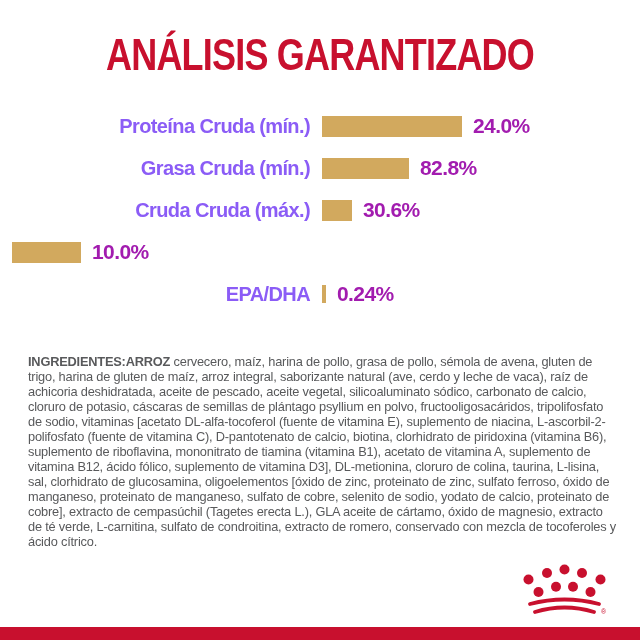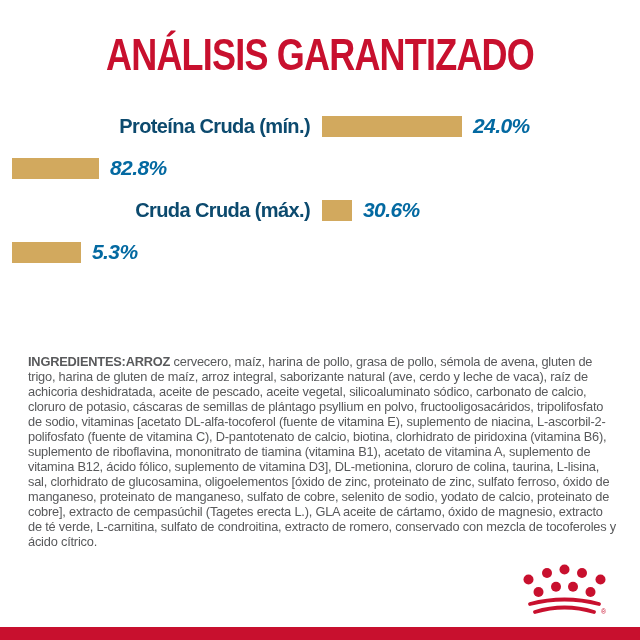--- a/index.html
+++ b/index.html
@@ -19,34 +19,33 @@
   .chart{
     position:absolute;top:105px;left:0;width:640px;
   }
   .chart-row{
     display:flex;align-items:center;height:42px;
   }
   .chart-label{
     width:310px;flex:0 0 310px;
     text-align:right;
     font-size:20px;font-weight:bold;letter-spacing:-0.6px;
-    color:#0c4a6e;
+    color:#8b5cf6;
     white-space:nowrap;
   }
   .chart-bar{
     margin-left:12px;height:21px;
     background:#D2A95E;
     flex:0 0 auto;
   }
   .chart-value{
     margin-left:11px;
     font-size:21px;font-weight:bold;letter-spacing:-0.6px;
-    color:#0369a1;
+    color:#a21caf;
     white-space:nowrap;
-    font-style:italic;
   }
   .ingredients{
     position:absolute;top:341px;left:28px;width:588px;
     font-size:12.8px;line-height:15px;letter-spacing:-0.2px;
     color:#58595B;
     text-align:left;
   }
   .ingredients .ing-heading{font-weight:bold;}
   .crown-logo{
     position:absolute;left:521px;top:562px;width:92px;height:52px;
@@ -61,31 +60,37 @@
 
 <div class="page-title">ANÁLISIS GARANTIZADO</div>
 
 <div class="chart">
     <div class="chart-row">
       <div class="chart-label">Proteína Cruda (mín.)</div>
       <div class="chart-bar" style="width: 140px; background: rgb(210, 169, 94);"></div>
       <div class="chart-value">24.0%</div>
     </div>
     <div class="chart-row">
+      <div class="chart-label">Grasa Cruda (mín.)</div>
       <div class="chart-bar" style="width: 87px; background: rgb(210, 169, 94);"></div>
       <div class="chart-value">82.8%</div>
     </div>
     <div class="chart-row">
       <div class="chart-label">Cruda Cruda (máx.)</div>
       <div class="chart-bar" style="width: 30px; background: rgb(210, 169, 94);"></div>
       <div class="chart-value">30.6%</div>
     </div>
     <div class="chart-row">
       <div class="chart-bar" style="width: 69px; background: rgb(210, 169, 94);"></div>
-      <div class="chart-value">5.3%</div>
+      <div class="chart-value">10.0%</div>
+    </div>
+    <div class="chart-row">
+      <div class="chart-label">EPA/DHA</div>
+      <div class="chart-bar" style="width: 4px; background: rgb(210, 169, 94); height: 18px;"></div>
+      <div class="chart-value">0.24%</div>
     </div>
   </div>
 
 <p class="ingredients"><span class="ing-heading">INGREDIENTES:ARROZ</span><span> cervecero, maíz, harina de pollo, grasa de pollo, sémola de avena, gluten de trigo, harina de gluten de maíz, arroz integral, saborizante natural (ave, cerdo y leche de vaca), raíz de achicoria deshidratada, aceite de pescado, aceite vegetal, silicoaluminato sódico, carbonato de calcio, cloruro de potasio, cáscaras de semillas de plántago psyllium en polvo, fructooligosacáridos, tripolifosfato de sodio, vitaminas [acetato DL-alfa-tocoferol (fuente de vitamina E), suplemento de niacina, L-ascorbil-2-polifosfato (fuente de vitamina C), D-pantotenato de calcio, biotina, clorhidrato de piridoxina (vitamina B6), suplemento de riboflavina, mononitrato de tiamina (vitamina B1), acetato de vitamina A, suplemento de vitamina B12, ácido fólico, suplemento de vitamina D3], DL-metionina, cloruro de colina, taurina, L-lisina, sal, clorhidrato de glucosamina, oligoelementos [óxido de zinc, proteinato de zinc, sulfato ferroso, óxido de manganeso, proteinato de manganeso, sulfato de cobre, selenito de sodio, yodato de calcio, proteinato de cobre], extracto de cempasúchil (Tagetes erecta L.), GLA aceite de cártamo, óxido de magnesio, extracto de té verde, L-carnitina, sulfato de condroitina, extracto de romero, conservado con mezcla de tocoferoles y ácido cítrico.</span></p>
 
 <svg class="crown-logo" viewBox="0 0 92 52">
   <g fill="#C8102E">
     <circle cx="7.5" cy="17.5" r="5"></circle>
     <circle cx="26" cy="11" r="5"></circle>
     <circle cx="43.5" cy="7.5" r="5"></circle>

